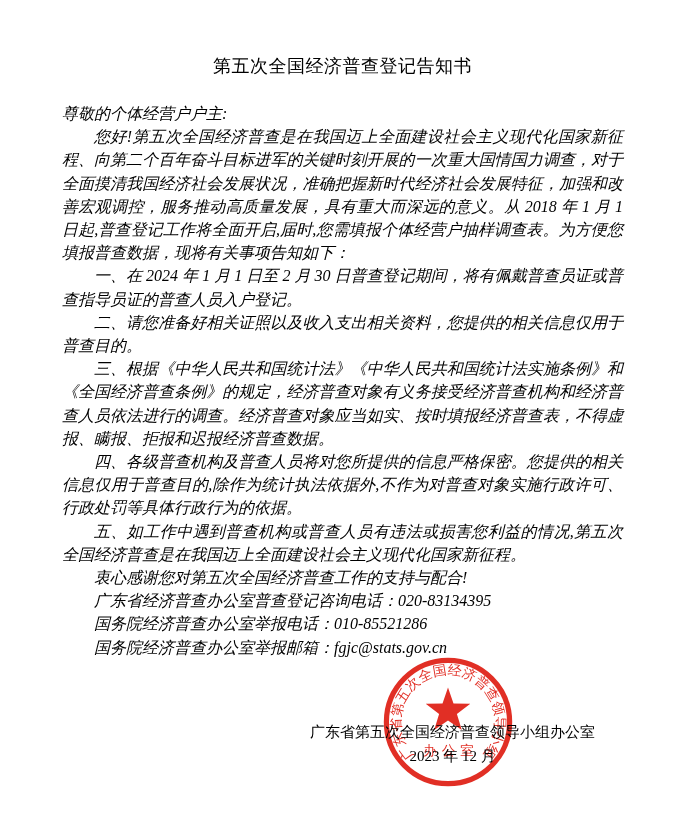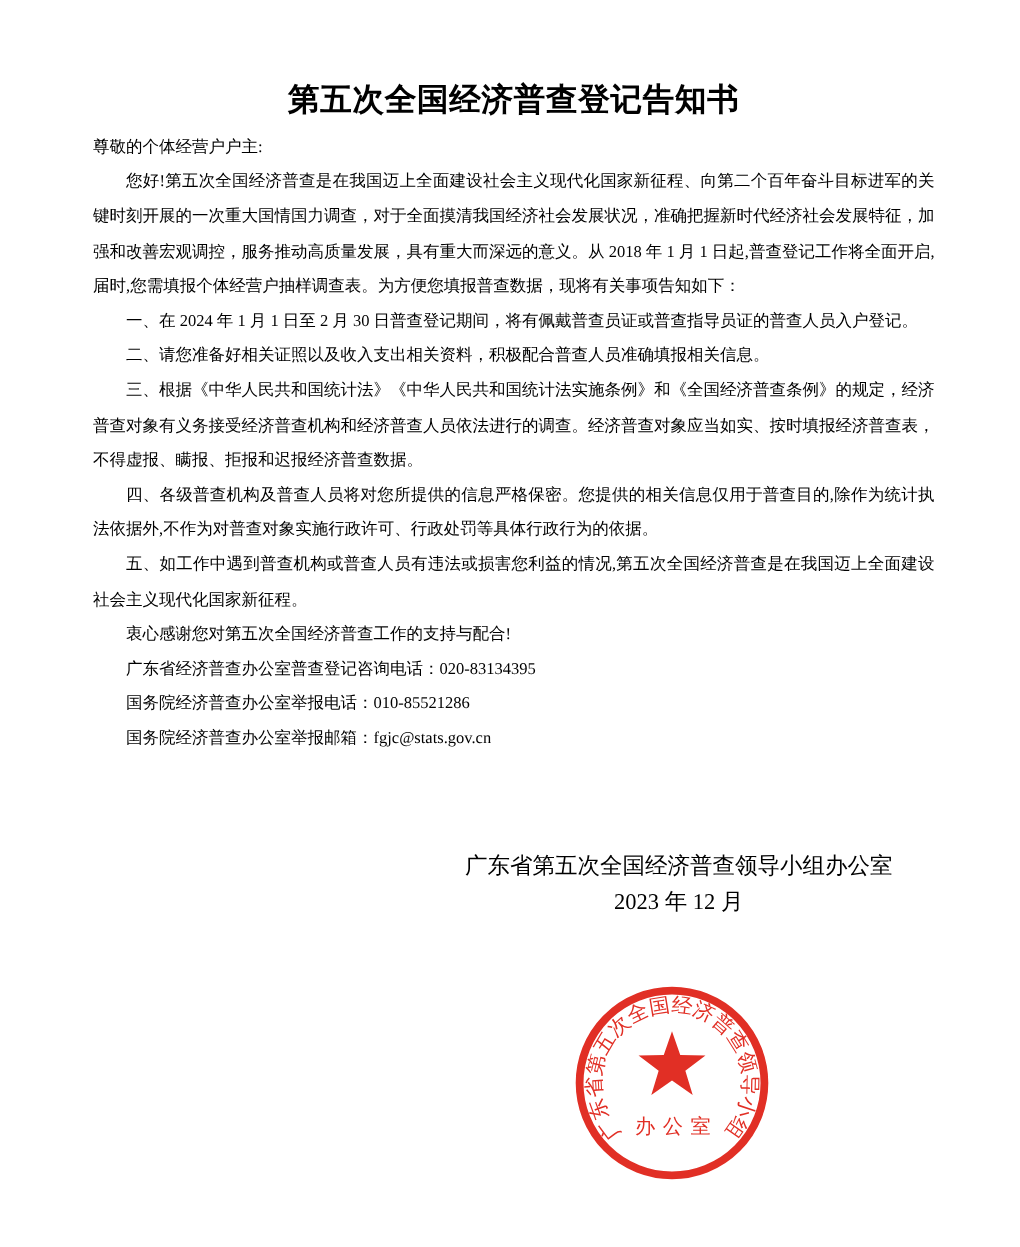--- a/index.html
+++ b/index.html
@@ -13,32 +13,33 @@
     color: #000000;
   }
   .doc {
     position: absolute;
     left: 62px;
     top: 0;
     width: 561px;
   }
   .doc-title {
     margin: 52px 0 0 0;
-    font-size: 21px;
+    font-size: 18px;
     line-height: 28px;
-    font-weight: bold;
+    font-weight: normal;
     text-align: center;
     letter-spacing: 0.5px;
   }
   .doc-body {
-    margin-top: 7px;
-    font-size: 11px;
+    margin-top: 22px;
+    font-size: 16px;
     line-height: 23.2px;
     text-align: justify;
     text-justify: inter-character;
+    font-style: italic;
   }
   .doc-body p { margin: 0; }
   .doc-body p.indent { text-indent: 2em; }
   .signature {
     margin: 62px 28px 0 auto;
     width: fit-content;
     font-size: 15px;
     line-height: 23.5px;
     text-align: center;
   }
@@ -61,21 +62,21 @@
 
 <div class="page">
   <div class="doc">
 
     <h1 class="doc-title">第五次全国经济普查登记告知书</h1>
 
     <div class="doc-body">
       <p>尊敬的个体经营户户主:</p>
       <p class="indent">您好!第五次全国经济普查是在我国迈上全面建设社会主义现代化国家新征程、向第二个百年奋斗目标进军的关键时刻开展的一次重大国情国力调查，对于全面摸清我国经济社会发展状况，准确把握新时代经济社会发展特征，加强和改善宏观调控，服务推动高质量发展，具有重大而深远的意义。从 2018 年 1 月 1 日起,普查登记工作将全面开启,届时,您需填报个体经营户抽样调查表。为方便您填报普查数据，现将有关事项告知如下：</p>
       <p class="indent">一、在 2024 年 1 月 1 日至 2 月 30 日普查登记期间，将有佩戴普查员证或普查指导员证的普查人员入户登记。</p>
-      <p class="indent">二、请您准备好相关证照以及收入支出相关资料，积极配合普查人员准确填报相关信息。</p>
+      <p class="indent">二、请您准备好相关证照以及收入支出相关资料，您提供的相关信息仅用于普查目的。</p>
       <p class="indent">三、根据《中华人民共和国统计法》《中华人民共和国统计法实施条例》和《全国经济普查条例》的规定，经济普查对象有义务接受经济普查机构和经济普查人员依法进行的调查。经济普查对象应当如实、按时填报经济普查表，不得虚报、瞒报、拒报和迟报经济普查数据。</p>
       <p class="indent">四、各级普查机构及普查人员将对您所提供的信息严格保密。您提供的相关信息仅用于普查目的,除作为统计执法依据外,不作为对普查对象实施行政许可、行政处罚等具体行政行为的依据。</p>
       <p class="indent">五、如工作中遇到普查机构或普查人员有违法或损害您利益的情况,第五次全国经济普查是在我国迈上全面建设社会主义现代化国家新征程。</p>
       <p class="indent">衷心感谢您对第五次全国经济普查工作的支持与配合!</p>
       <p class="indent">广东省经济普查办公室普查登记咨询电话：020-83134395</p>
       <p class="indent">国务院经济普查办公室举报电话：010-85521286</p>
       <p class="indent">国务院经济普查办公室举报邮箱：fgjc@stats.gov.cn</p>
     </div>
 
     <div class="signature">

